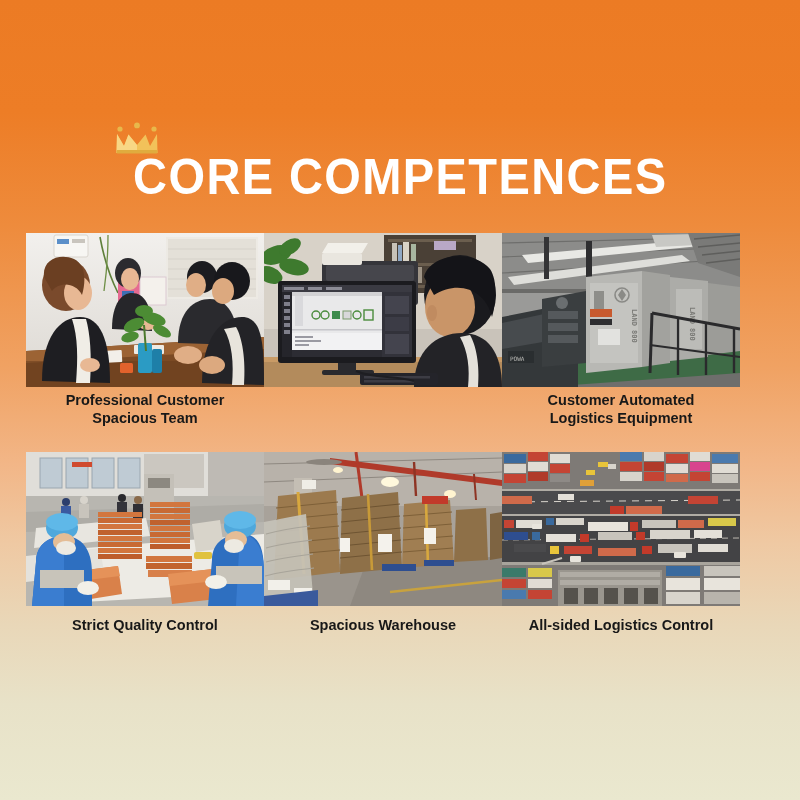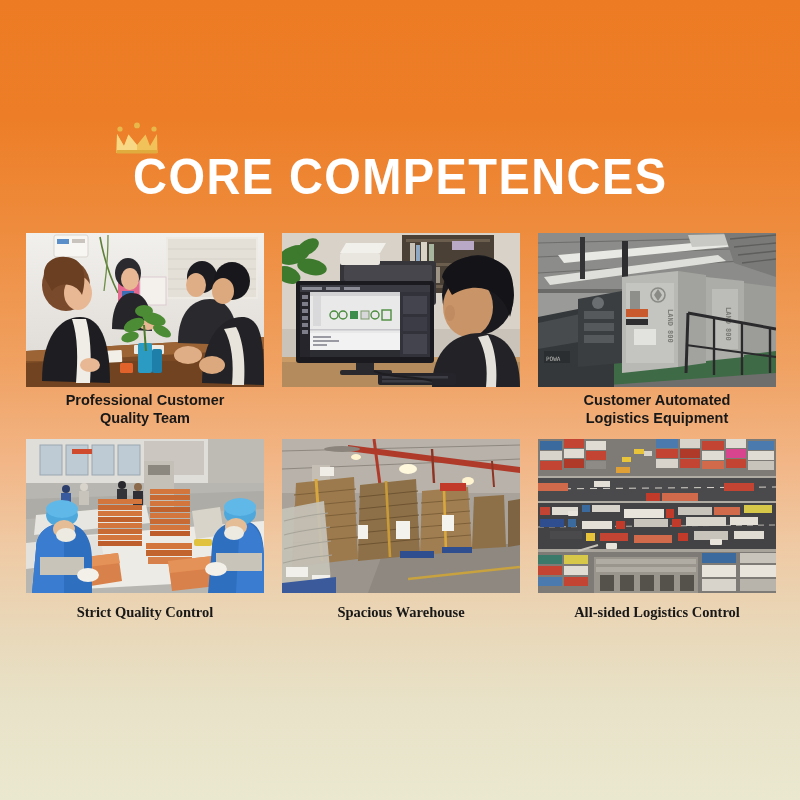--- a/index.html
+++ b/index.html
@@ -42,22 +42,22 @@
     line-height:1;
     transform:scaleX(0.94);
     transform-origin:center;
     white-space:nowrap;
   }
 
   
   .grid{
     position:absolute;left:26px;top:233px;width:750px;
   }
-  .row{display:flex;gap:18px;}
-  .row + .row{margin-top:10px;font-family:Liberation Serif, serif;}
+  .row{display:flex;gap:0;}
+  .row + .row{margin-top:23px;}
   .cell{width:238px;}
   .photo{
     width:238px;height:154px;
     overflow:hidden;position:relative;
     background:#888;
   }
   .photo svg{display:block;width:238px;height:154px;}
   .caption{
     height:40px;
     display:flex;align-items:center;justify-content:center;
@@ -166,21 +166,21 @@
               <ellipse cx="104" cy="104" rx="9" ry="5" transform="rotate(-15 104 104)"></ellipse>
             </g>
             <path d="M118 92 L120 118" stroke="#4C7A2E" stroke-width="2"></path>
 
             <rect x="94" y="130" width="13" height="10" rx="1.5" fill="#E2622C"></rect>
           </svg>
         </div>
         <div class="caption two-line">
           <span>
             <span>Professional Customer</span><br>
-            <span>Quality Team</span>
+            <span>Spacious Team</span>
           </span>
         </div>
       </div>
 
       <div class="cell">
         <div class="photo">
           <svg viewBox="0 0 238 154" preserveAspectRatio="none">
             <rect width="238" height="154" fill="#C9C3BA"></rect>
 
             <rect x="0" y="0" width="238" height="96" fill="#D8D2C8"></rect>

